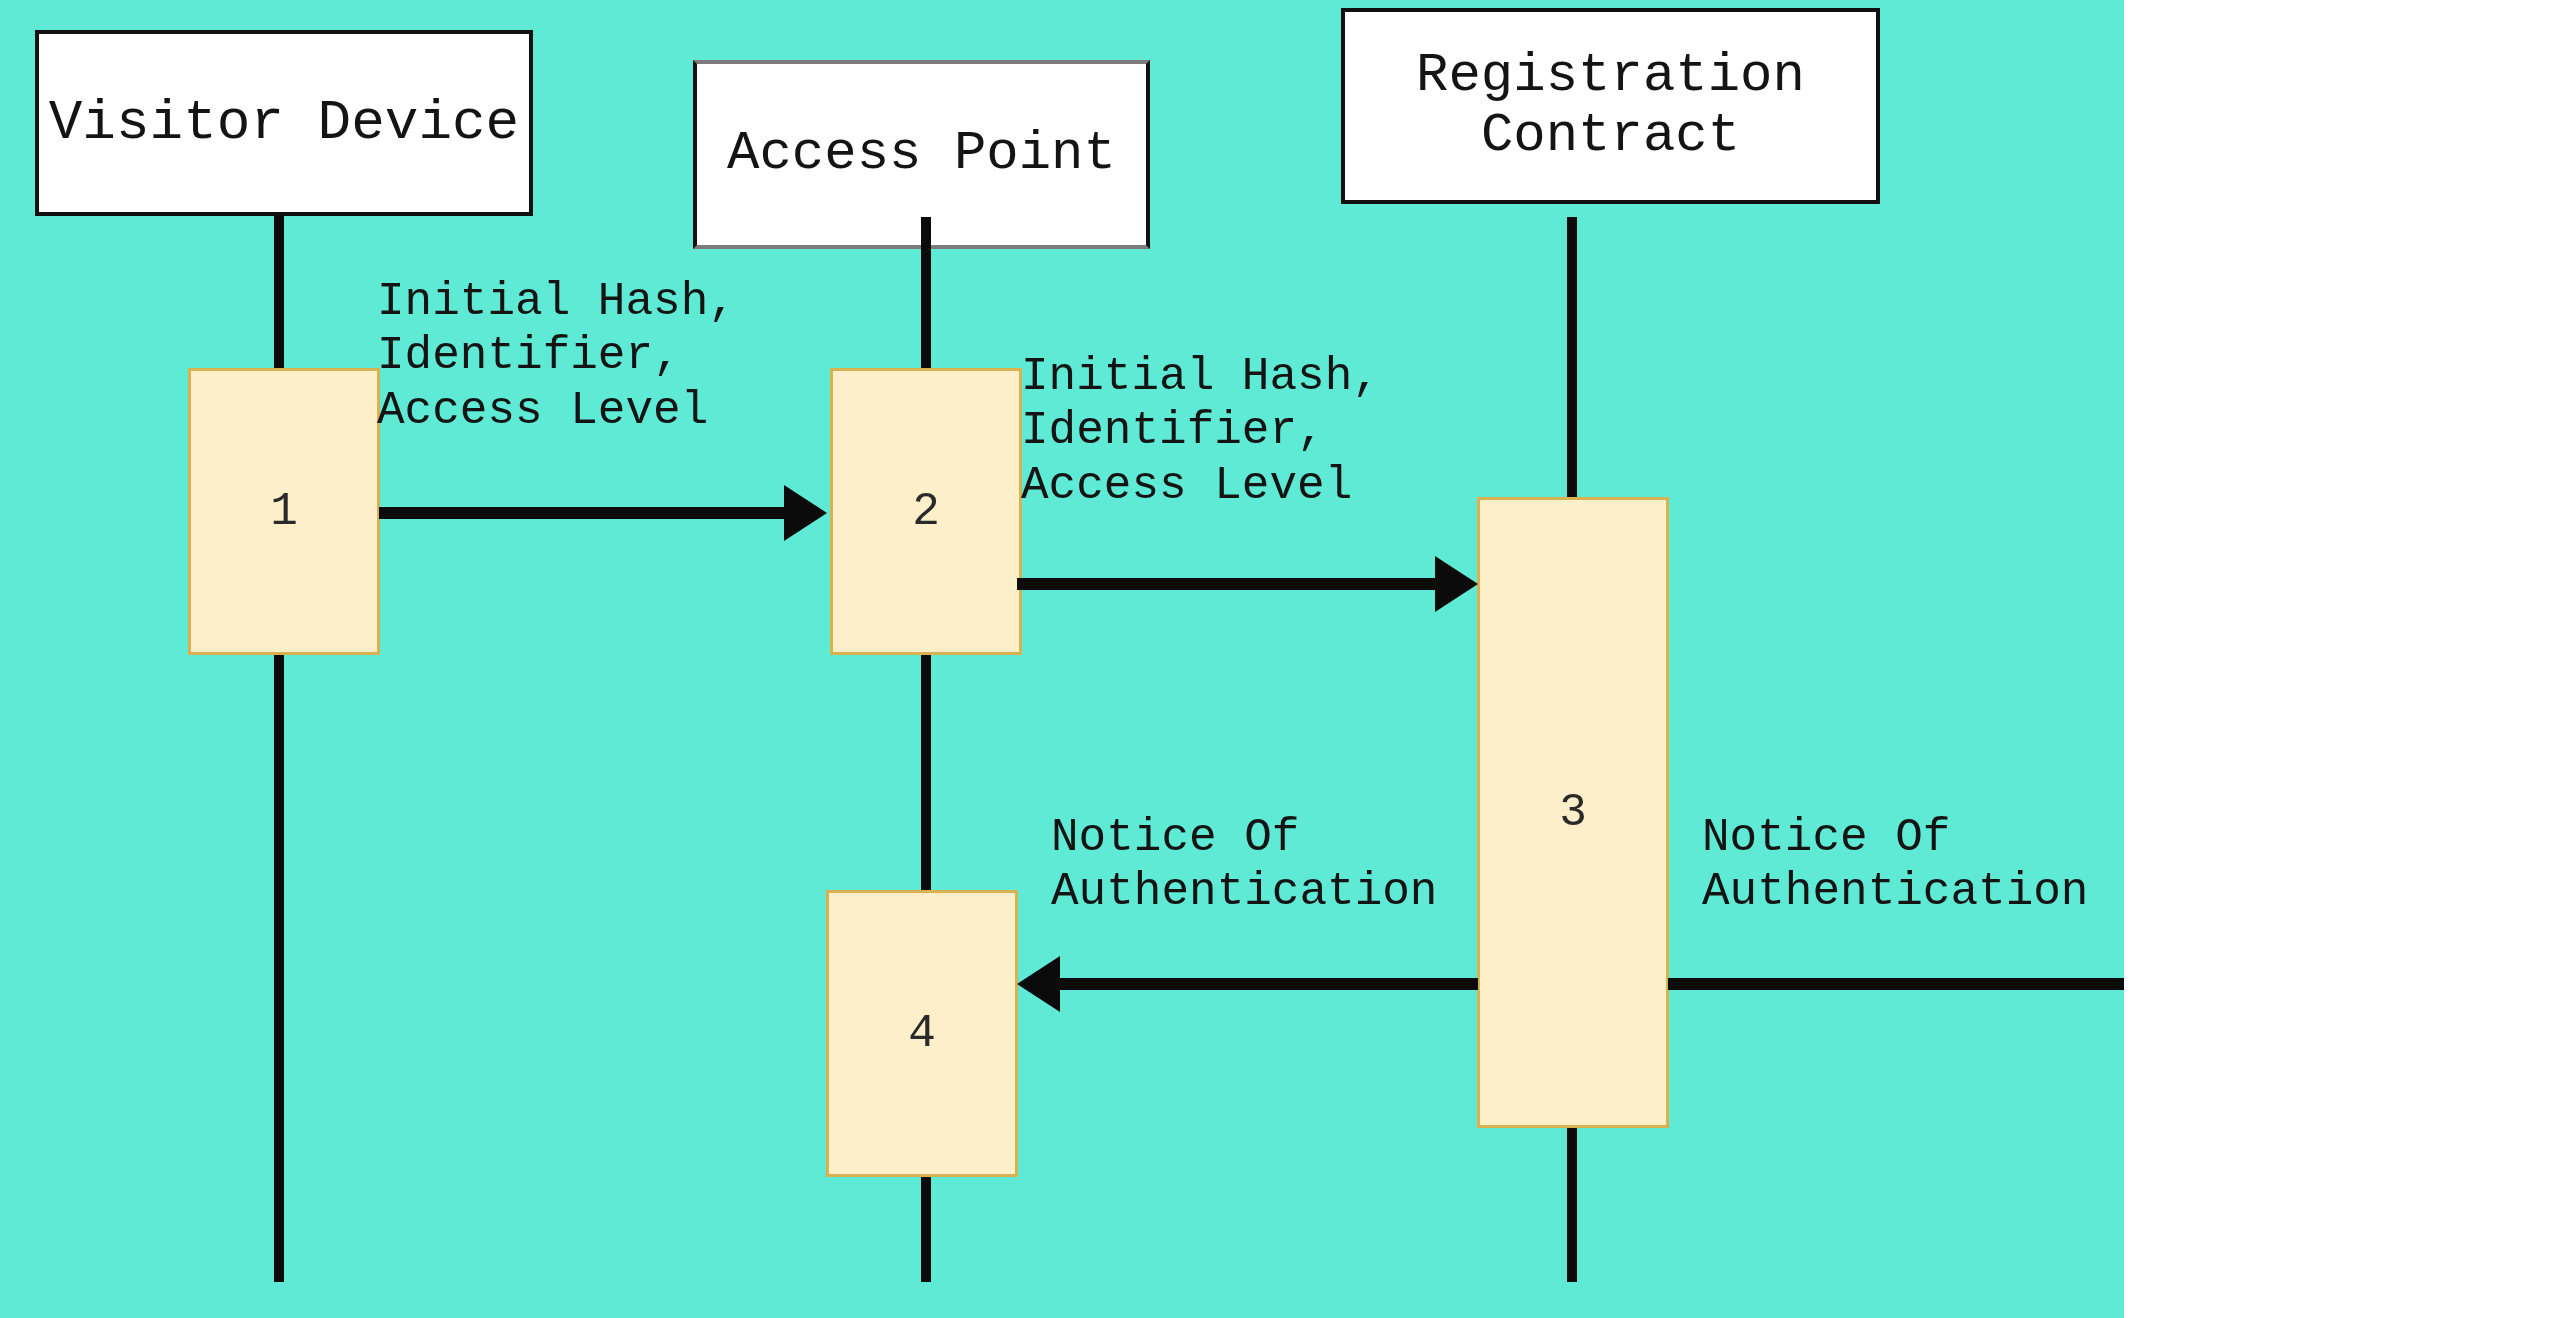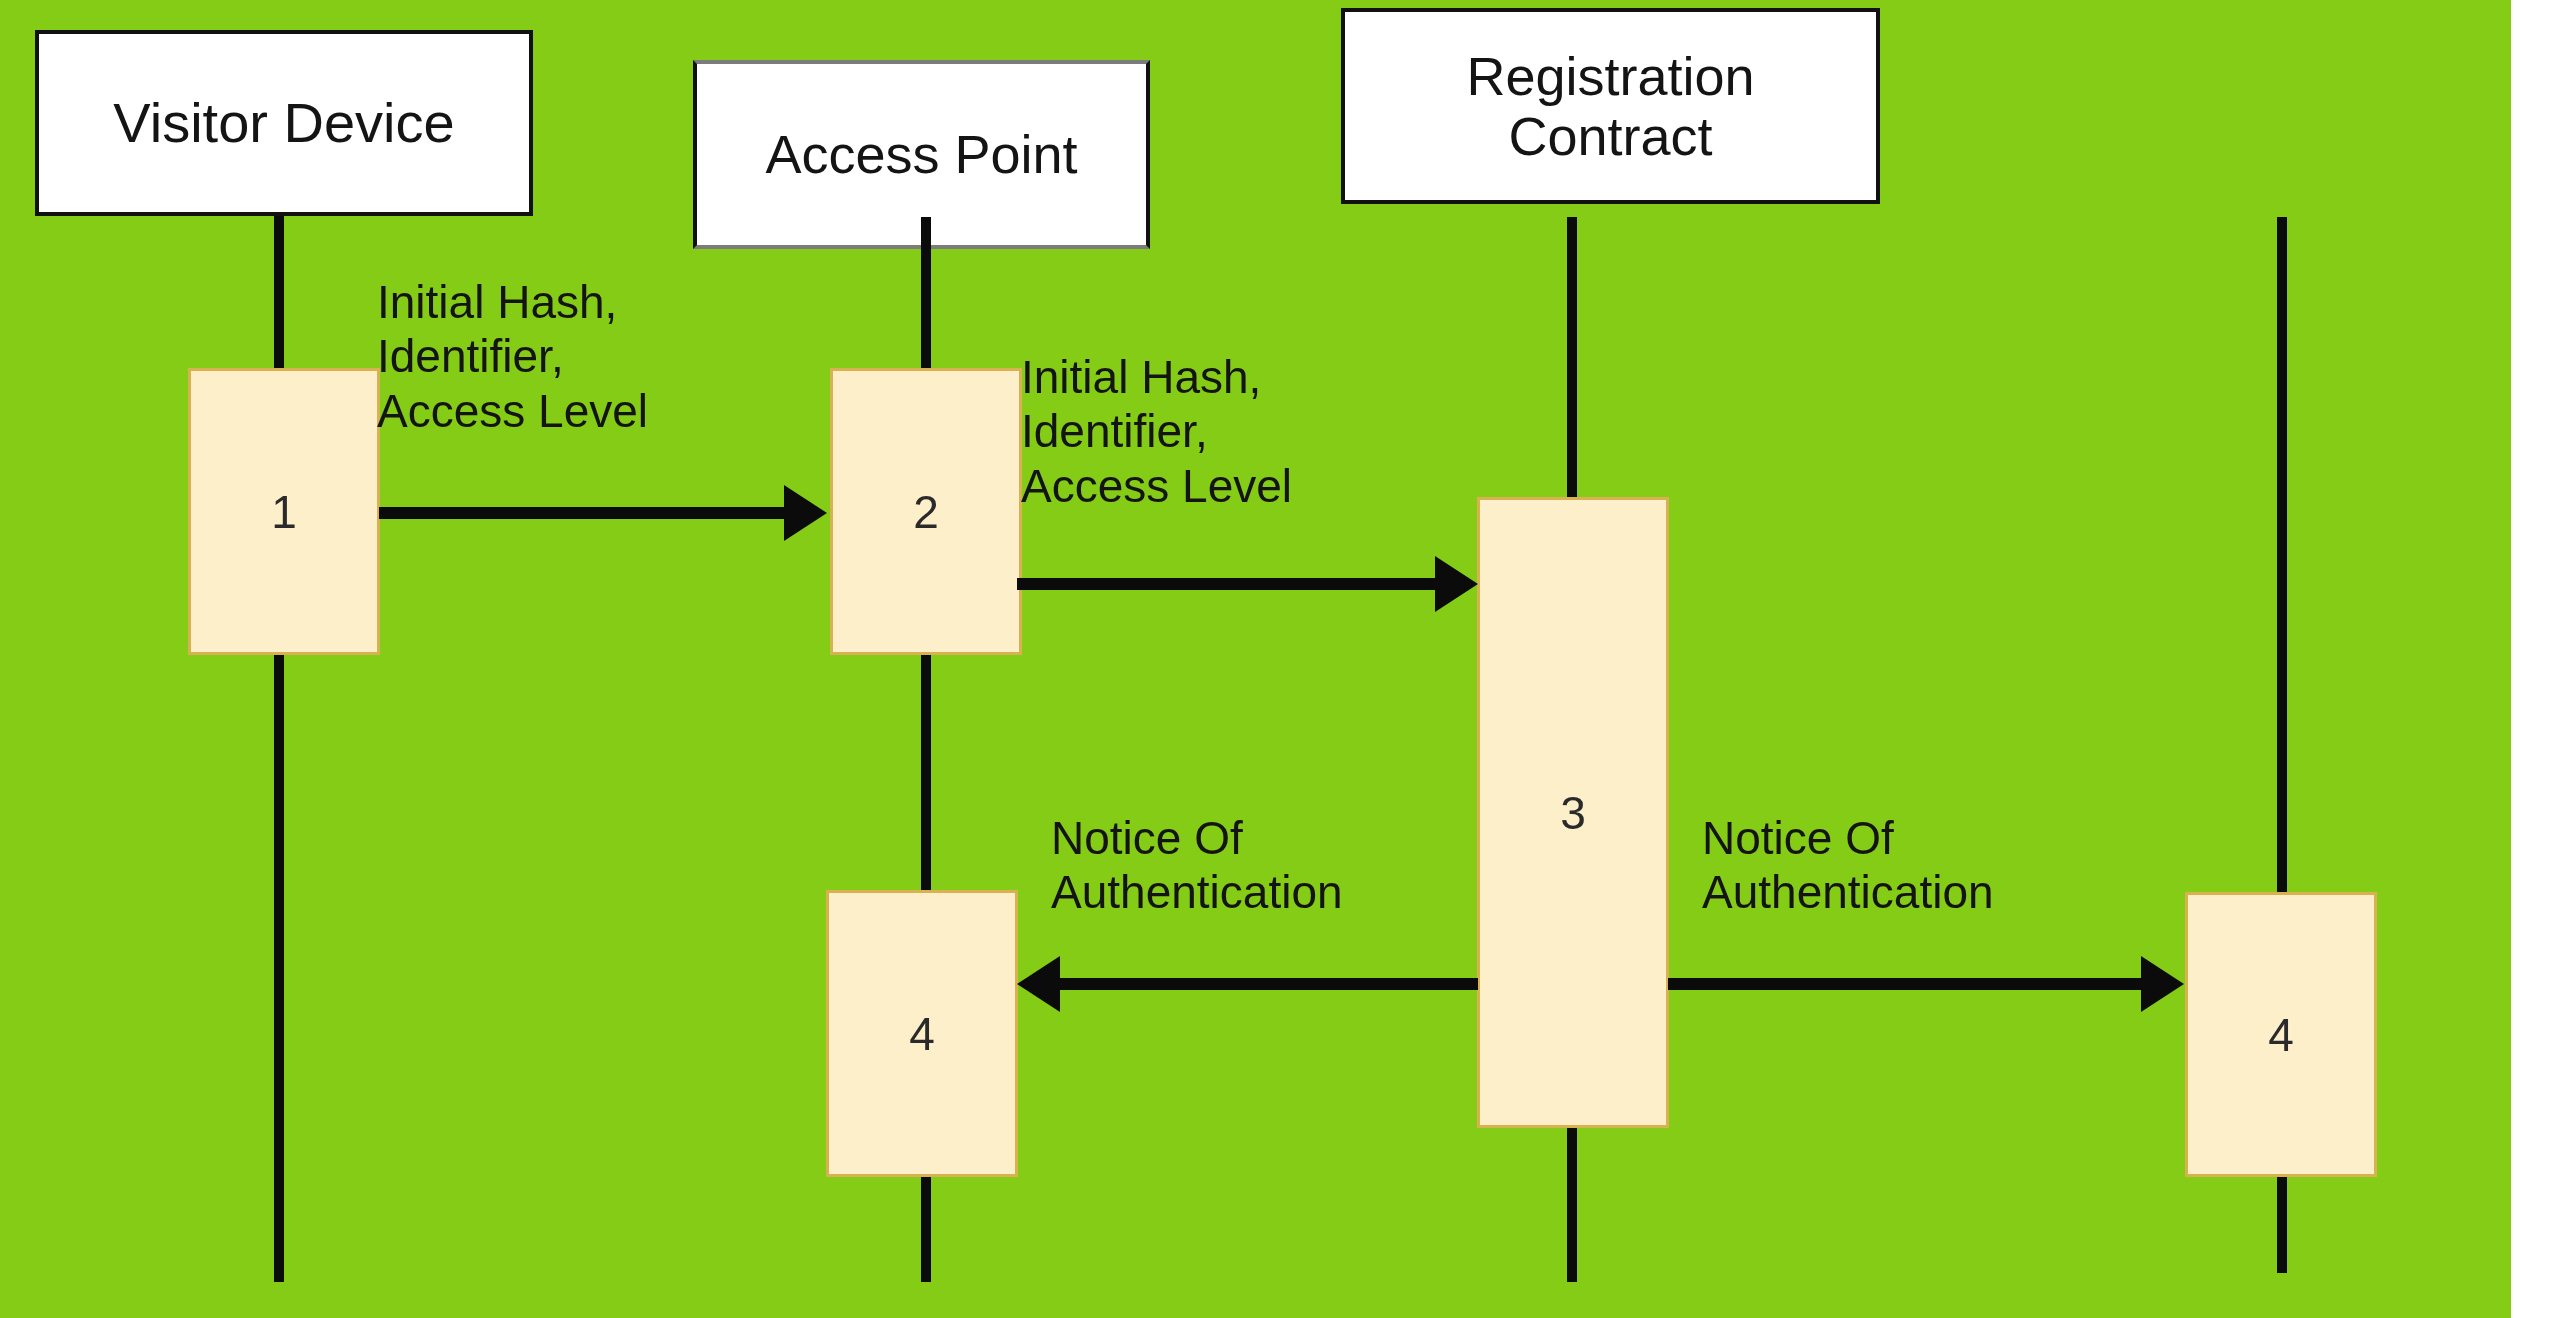--- a/index.html
+++ b/index.html
@@ -3,25 +3,25 @@
 <meta charset="utf-8">
 <title>Sequence Diagram</title>
 <style>
   html, body {
     margin: 0;
     padding: 0;
     background: #ffffff;
   }
   #stage {
     position: relative;
-    width: 2511px;
+    width: 2124px;
     height: 1319px;
-    background: #84cc16;
+    background: #5eead4;
     overflow: hidden;
-    font-family: Liberation Sans, sans-serif;
+    font-family: Liberation Mono, monospace;
   }
 
   
   .lifeline-box {
     position: absolute;
     box-sizing: border-box;
     background: #ffffff;
     border: 4.6px solid #111111;
     display: flex;
     align-items: center;

